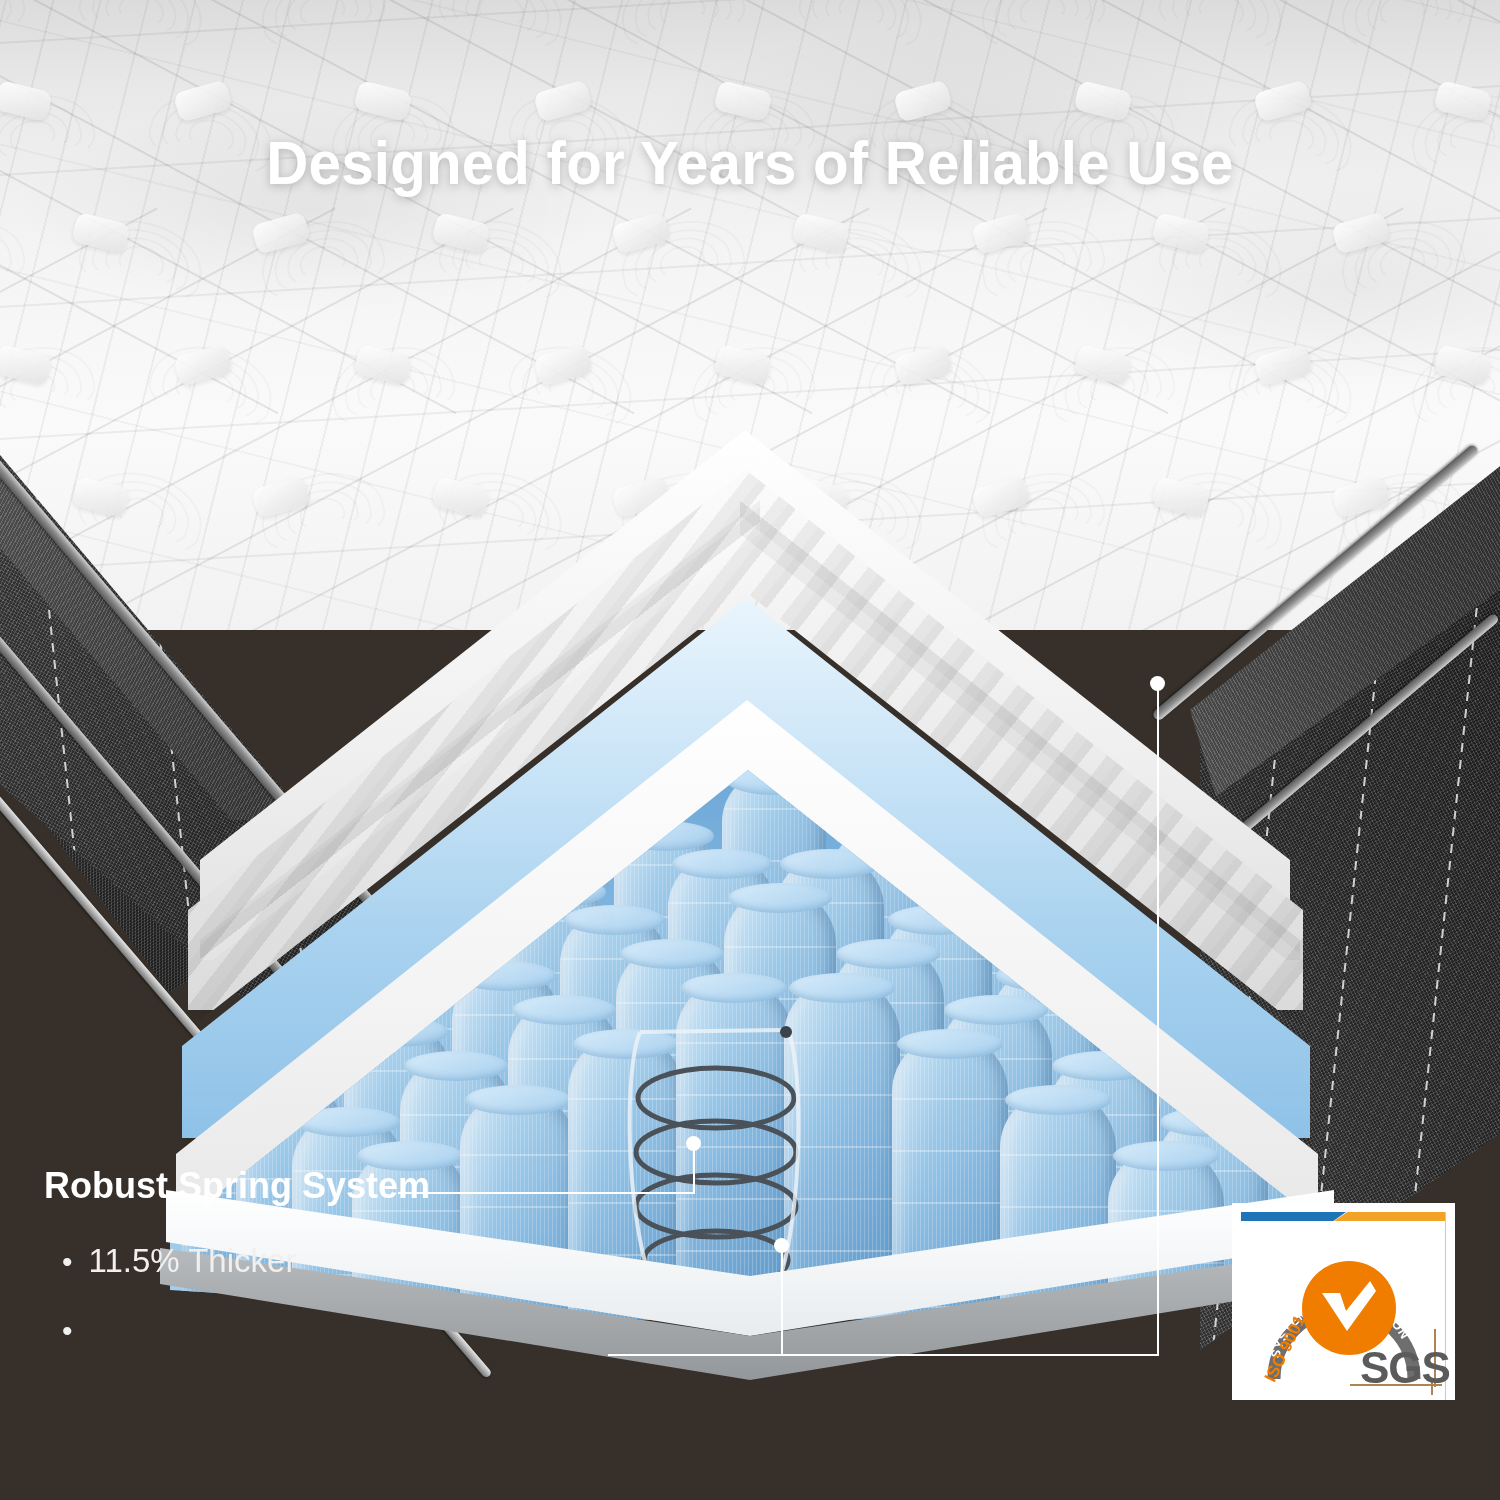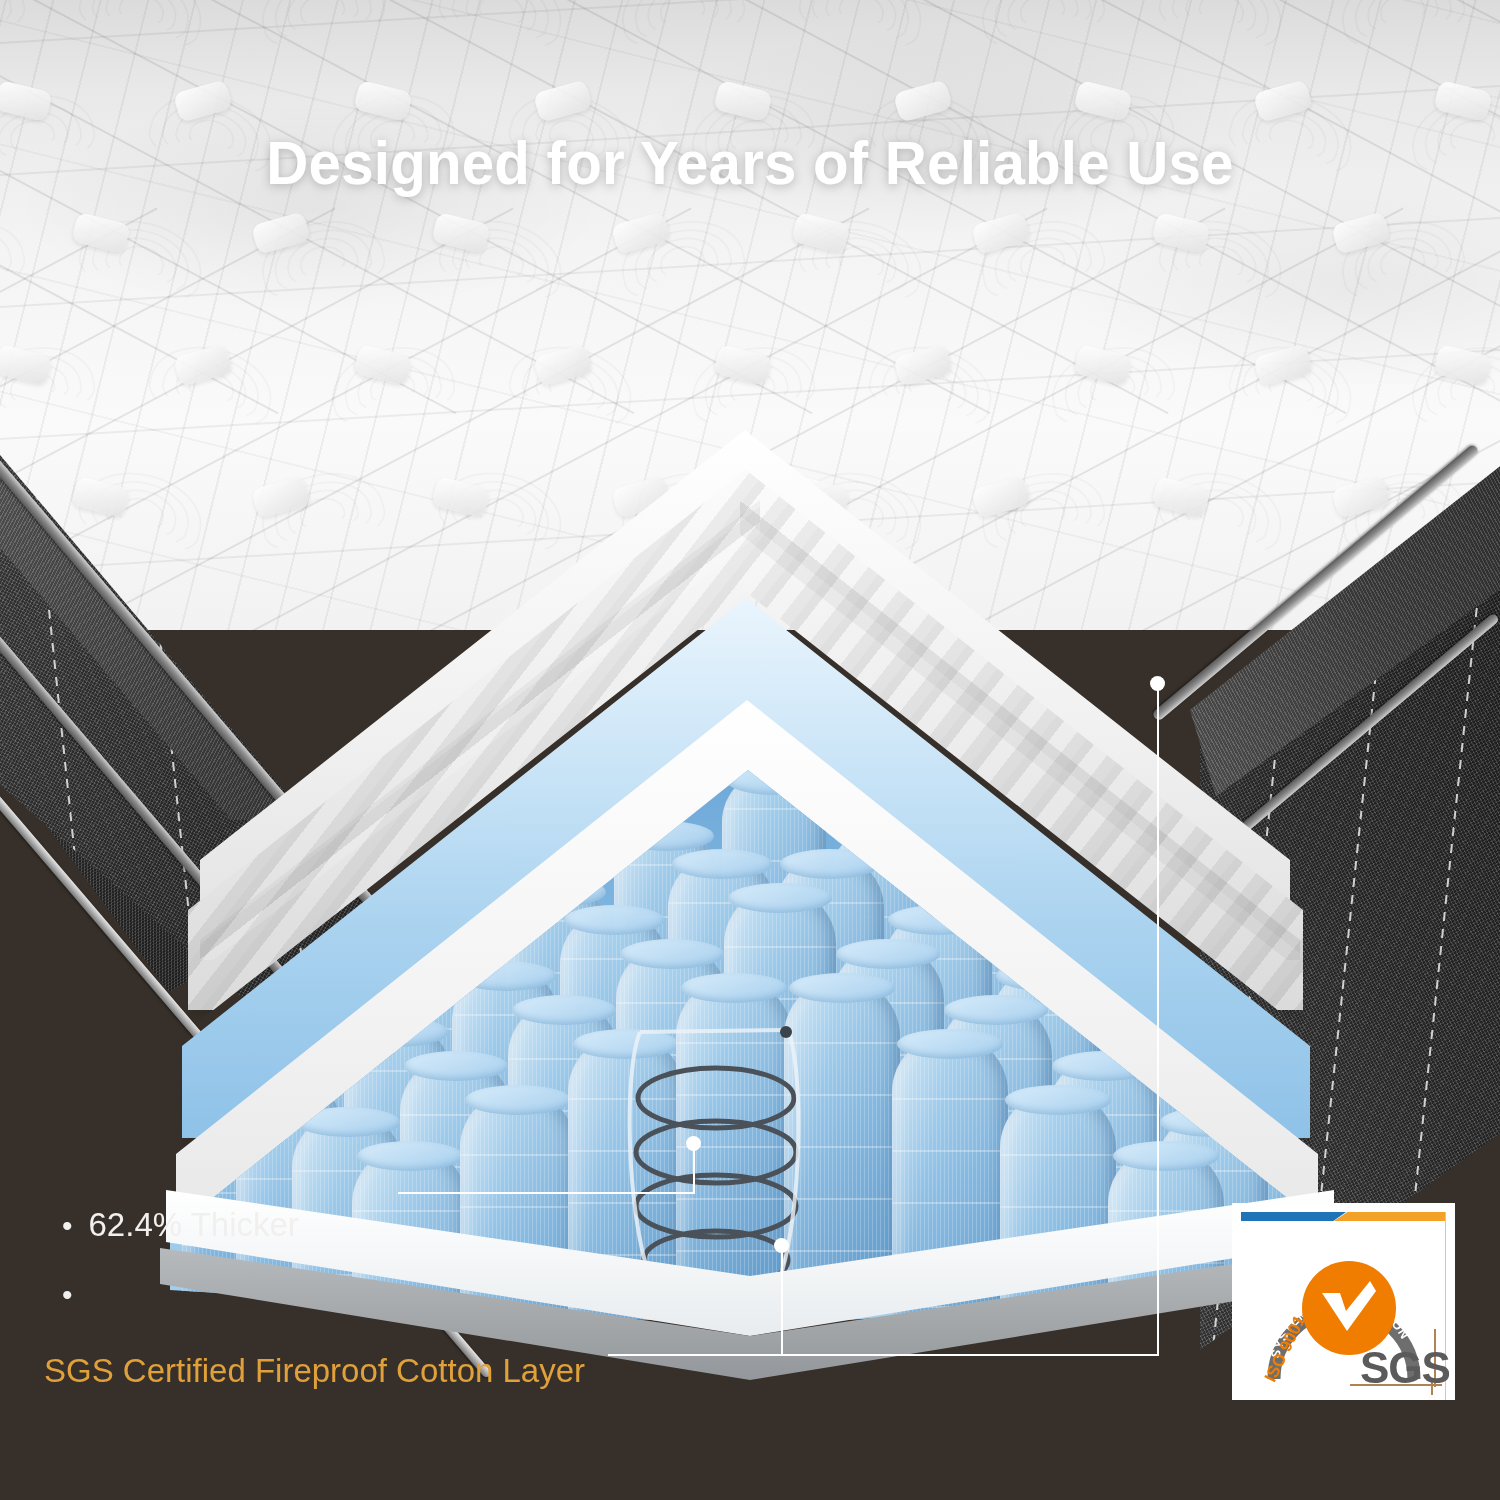--- a/index.html
+++ b/index.html
@@ -583,31 +583,31 @@
     <div class="lead leadv" style="left:781px;top:1252px;height:104px;"></div>
 
     <div class="dot" style="left:686px;top:1136px;"></div>
     <div class="lead leadv" style="left:693px;top:1148px;height:46px;"></div>
     <div class="lead leadh" style="left:398px;top:1192px;width:296px;"></div>
   </div>
 
   <div class="title">Designed for Years of Reliable Use</div>
 
   <div class="callouts">
+    <div class="co-head">Robust Spring System</div>
 
     <div class="co-bullet" style="margin-top:38px;">
       <span class="bdot">•</span>
-      <span>62.4% Thicker</span>
+      <span>11.5% Thicker</span>
     </div>
 
     <div class="co-bullet" style="margin-top:36px;">
       <span class="bdot">•</span>
     </div>
 
-    <div class="co-sgs" style="margin-top:42px;">SGS Certified Fireproof Cotton Layer</div>
   </div>
 
   <div class="badge">
     <div class="topbar">
       <span class="blue"></span>
       <span class="orange"></span>
     </div>
     <div class="rule"></div>
 
     <div class="arcwrap">

